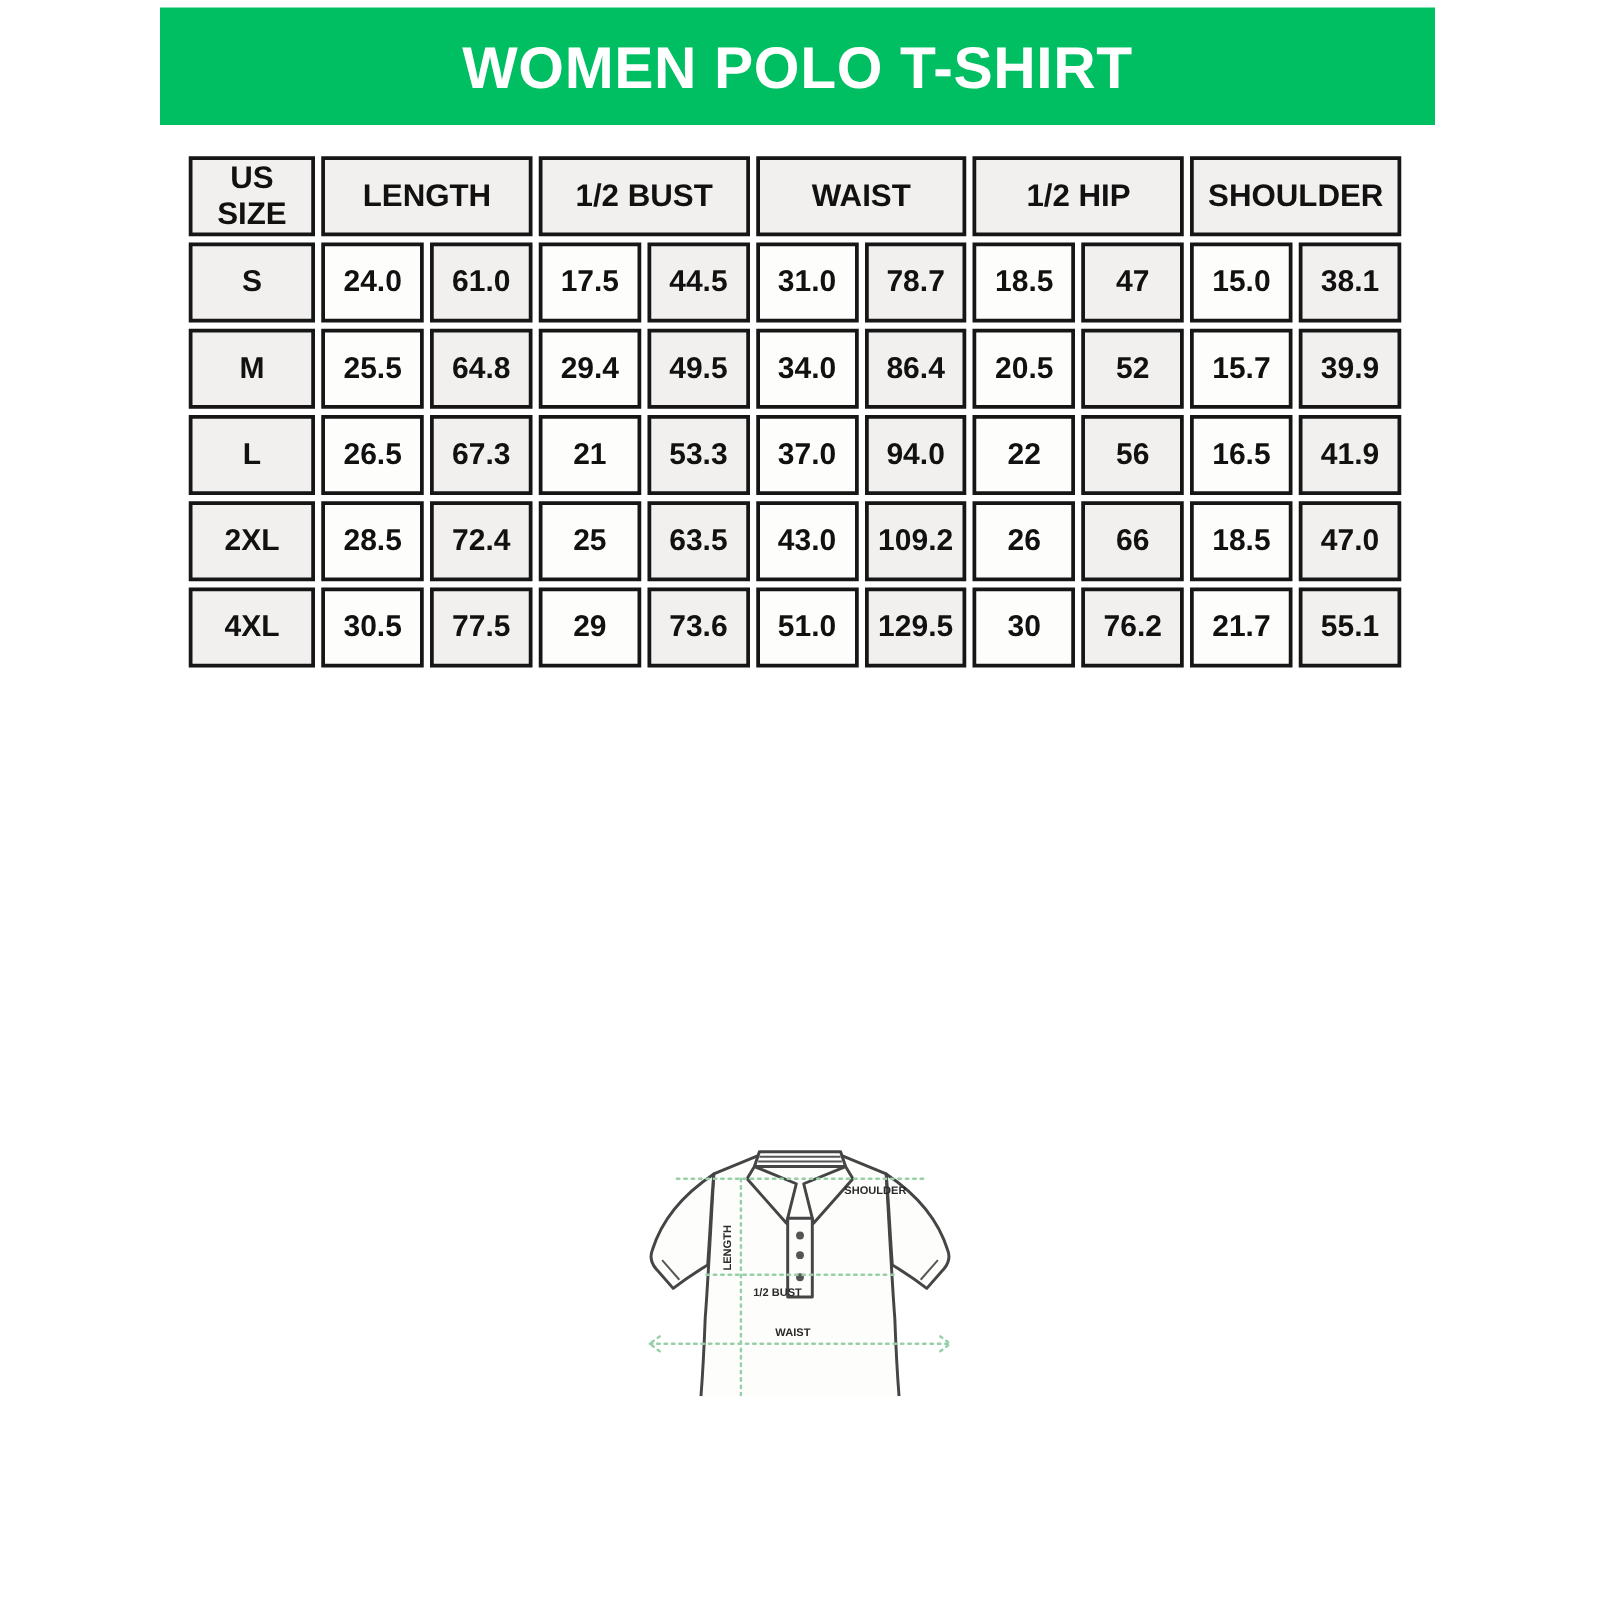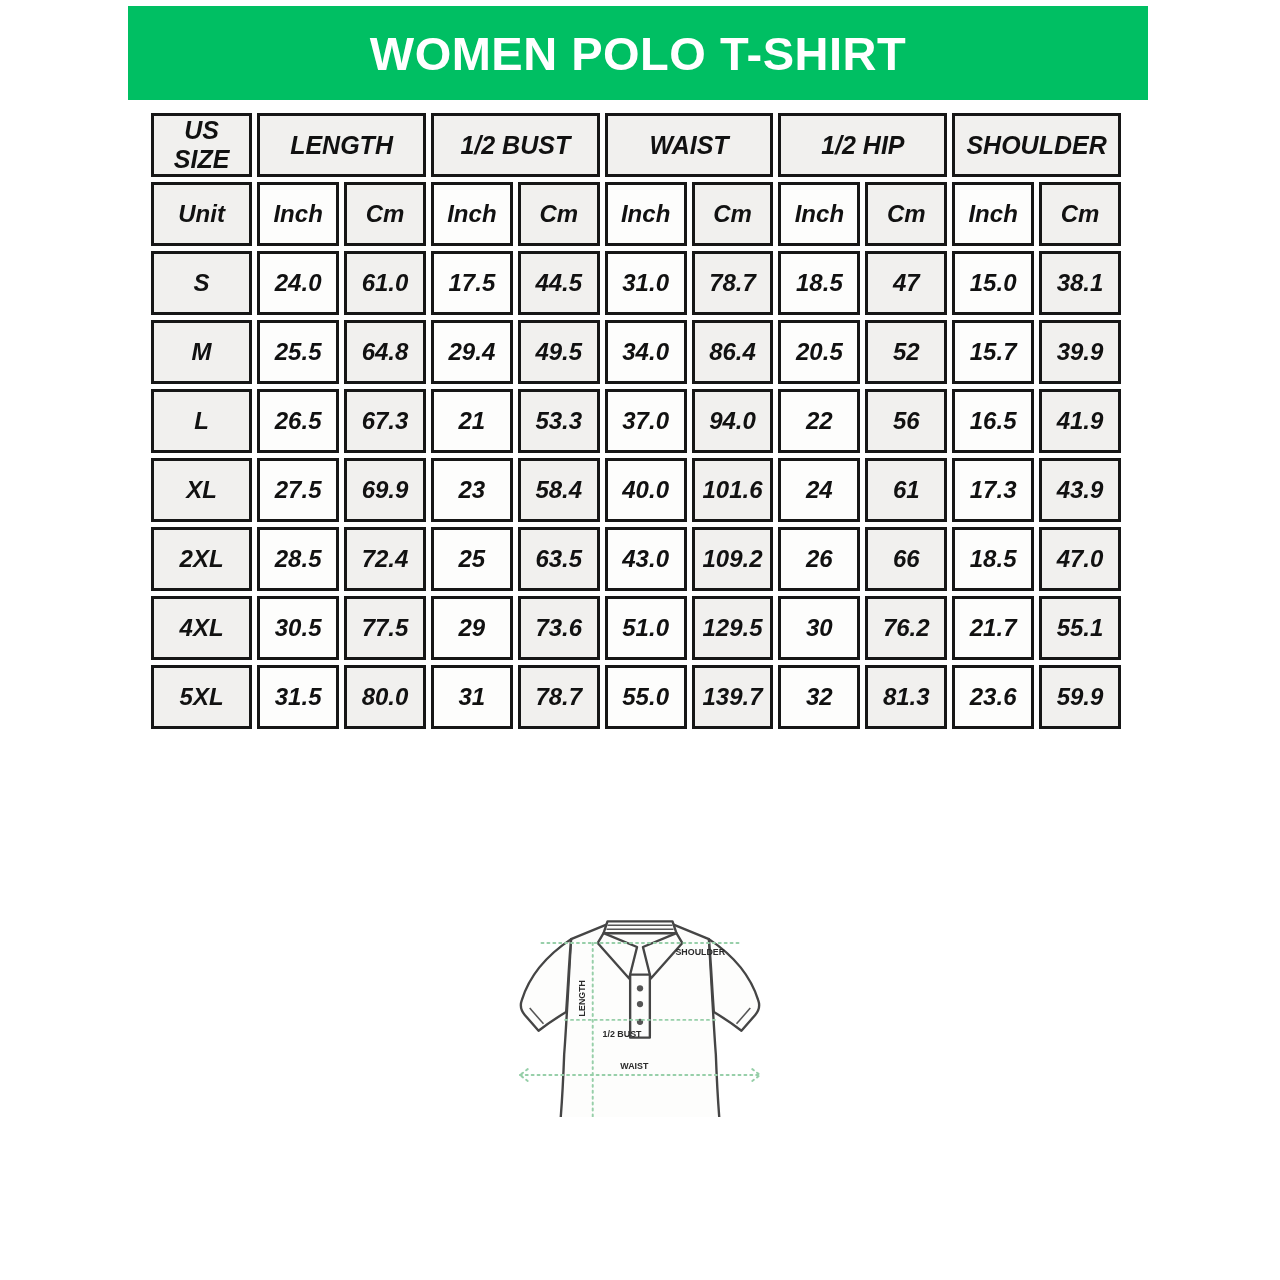--- a/index.html
+++ b/index.html
@@ -11,22 +11,22 @@
   }
   *{margin:0;padding:0;box-sizing:border-box;}
   html,body{background:#ffffff;}
   body{font-family:"Liberation Sans", sans-serif;}
   .canvas{position:relative;width:1280px;height:1117px;background:#ffffff;overflow:hidden;}
 
   .banner{position:absolute;left:128px;top:6px;width:1020px;height:94px;
     background:var(--accent-green);display:flex;align-items:center;justify-content:center;}
   .banner h1{color:#ffffff;font-size:47px;font-weight:700;letter-spacing:.5px;}
 
-  table.size-table{position:absolute;left:146px;top:108px;width:980px;
-    border-collapse:separate;border-spacing:5px;table-layout:fixed;font-style:italic;}
+  table.size-table{position:absolute;left:146px;top:120px;width:980px;
+    border-collapse:separate;border-spacing:5px;table-layout:fixed;}
   .size-table col.c-size{width:11%;}
   .size-table th,.size-table td{
     border:3px solid var(--line-black);
     height:64px;text-align:center;vertical-align:middle;
     font-weight:700;color:#111;font-size:24px;overflow:hidden;}
   .size-table thead tr.group-row th{font-size:25px;background:var(--cell-gray);}
   .size-table tr > *:nth-child(odd){background:var(--cell-gray);}
   .size-table tr > *:nth-child(even){background:var(--cell-white);}
   .size-table tbody tr > *:nth-child(odd){background:var(--cell-gray);}
   .size-table tbody tr > *:nth-child(even){background:var(--cell-white);}
@@ -57,33 +57,20 @@
       </colgroup>
     <thead>
       <tr class="group-row">
         <th>US SIZE</th>
         <th colspan="2">LENGTH</th>
         <th colspan="2">1/2 BUST</th>
         <th colspan="2">WAIST</th>
         <th colspan="2">1/2 HIP</th>
         <th colspan="2">SHOULDER</th>
       </tr>
-      <tr>
-        <th>Unit</th>
-        <th>Inch</th>
-        <th>Cm</th>
-        <th>Inch</th>
-        <th>Cm</th>
-        <th>Inch</th>
-        <th>Cm</th>
-        <th>Inch</th>
-        <th>Cm</th>
-        <th>Inch</th>
-        <th>Cm</th>
-      </tr>
     </thead>
     <tbody>
       <tr>
         <th>S</th>
         <td>24.0</td>
         <td>61.0</td>
         <td>17.5</td>
         <td>44.5</td>
         <td>31.0</td>
         <td>78.7</td>
@@ -112,33 +99,20 @@
         <td>21</td>
         <td>53.3</td>
         <td>37.0</td>
         <td>94.0</td>
         <td>22</td>
         <td>56</td>
         <td>16.5</td>
         <td>41.9</td>
       </tr>
       <tr>
-        <th>XL</th>
-        <td>27.5</td>
-        <td>69.9</td>
-        <td>23</td>
-        <td>58.4</td>
-        <td>40.0</td>
-        <td>101.6</td>
-        <td>24</td>
-        <td>61</td>
-        <td>17.3</td>
-        <td>43.9</td>
-      </tr>
-      <tr>
         <th>2XL</th>
         <td>28.5</td>
         <td>72.4</td>
         <td>25</td>
         <td>63.5</td>
         <td>43.0</td>
         <td>109.2</td>
         <td>26</td>
         <td>66</td>
         <td>18.5</td>
@@ -149,33 +123,20 @@
         <td>30.5</td>
         <td>77.5</td>
         <td>29</td>
         <td>73.6</td>
         <td>51.0</td>
         <td>129.5</td>
         <td>30</td>
         <td>76.2</td>
         <td>21.7</td>
         <td>55.1</td>
-      </tr>
-      <tr>
-        <th>5XL</th>
-        <td>31.5</td>
-        <td>80.0</td>
-        <td>31</td>
-        <td>78.7</td>
-        <td>55.0</td>
-        <td>139.7</td>
-        <td>32</td>
-        <td>81.3</td>
-        <td>23.6</td>
-        <td>59.9</td>
       </tr>
     </tbody>
   </table>
 
   <figure class="shirt">
     <svg viewBox="0 0 320 330" xmlns="http://www.w3.org/2000/svg">
 
       <path class="shirt-line" d="M90,58 L129,42 L191,42 L230,58
            C233,110 235,150 237,175
            C239,230 243,275 248,300

